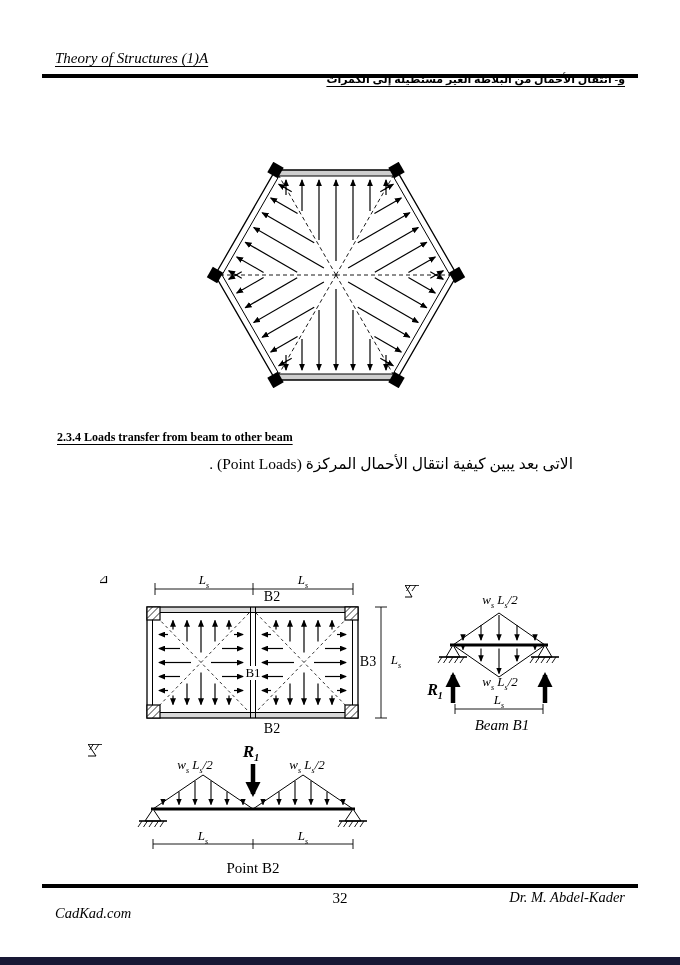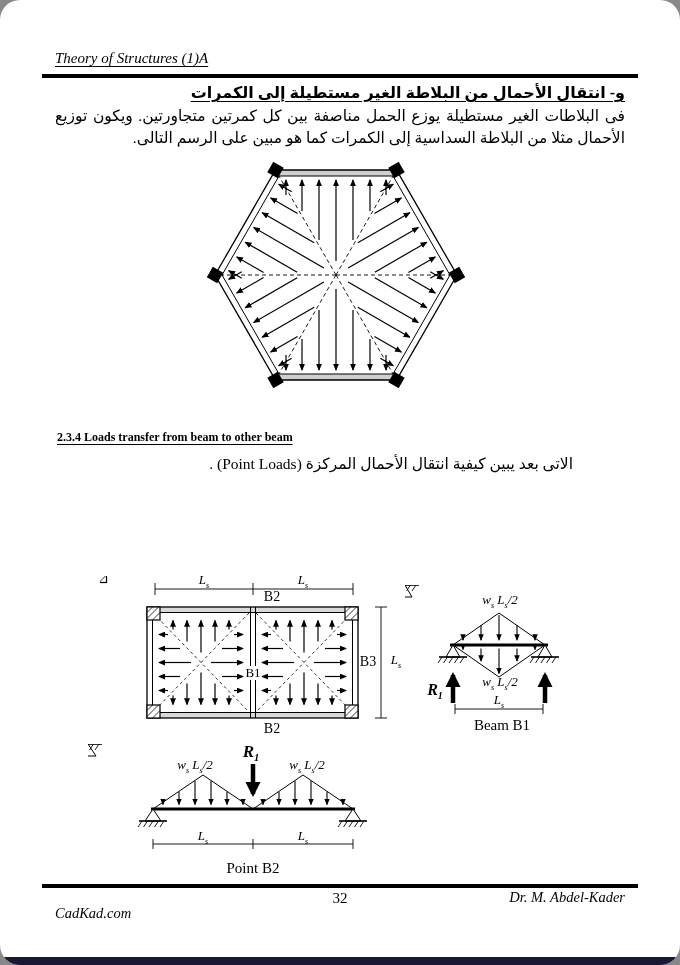--- a/index.html
+++ b/index.html
@@ -1,26 +1,26 @@
 <!DOCTYPE html>
 <html><head>
 <meta charset="utf-8">
 <style>
   html,body{margin:0;padding:0;background:#888;}
   .page{position:relative;width:680px;height:965px;background:#ffffff;overflow:hidden;
-        font-family:"Liberation Serif","DejaVu Serif","DejaVu Sans",serif;color:#000;border-radius:20px;}
+        font-family:"Liberation Serif","DejaVu Serif","DejaVu Sans",serif;color:#000;}
   .abs{position:absolute;}
   .it{font-style:italic;}
   .bd{font-weight:bold;}
   .ul{text-decoration:underline;text-underline-offset:3px;}
   .header{top:50px;left:55px;width:570px;display:flex;justify-content:space-between;
           font-size:15px;font-style:italic;}
   .rule{left:42px;width:596px;height:3.5px;background:#000;}
   .ar{direction:rtl;font-family:"Liberation Serif","DejaVu Sans",serif;}
-  .sec-f-h{top:83px;right:55px;font-size:16px;font-weight:bold;}
+  .sec-f-h{top:73px;right:55px;font-size:11px;font-weight:bold;}
   .sec-f-b{top:105px;left:55px;width:570px;font-size:15.5px;line-height:22px;text-align:justify;}
   .h234{top:430px;left:57px;font-size:12px;font-weight:bold;}
   .intro{top:455px;right:107px;font-size:15.5px;white-space:nowrap;}
   .body234{top:488px;left:55px;width:570px;font-size:15.5px;line-height:22.5px;text-align:justify;}
   .fig{position:absolute;}
   .fig svg{position:absolute;left:0;top:0;}
   .lbl{position:absolute;font-size:13px;white-space:nowrap;transform:translateX(-50%);line-height:1.1;}
   .lbl sub{font-size:0.62em;}
   .lbl.big{font-size:16px;}
   .lbl.cap{font-size:15px;}
@@ -36,21 +36,20 @@
 <body>
 
 <div class="page">
 
   <div class="abs header">
     <span class="ul">Theory of Structures (1)A</span>
   </div>
   <div class="abs rule" style="top:74px;"></div>
 
   <div class="abs ar sec-f-h ul">و- انتقال الأحمال من البلاطة الغير مستطيلة إلى الكمرات</div>
-  <div class="abs ar sec-f-b" dir="rtl">فى البلاطات الغير مستطيلة يوزع الحمل مناصفة بين كل كمرتين متجاورتين.  ويكون توزيع الأحمال مثلا من البلاطة السداسية إلى الكمرات كما هو مبين على الرسم التالى.</div>
 
   <div class="fig" style="left:206px;top:162px;width:260px;height:226px;">
     <svg width="260" height="226" viewBox="0 0 260 226">
       <defs>
         <marker id="hexA" viewBox="0 0 6 5" refX="5.2" refY="2.5" markerWidth="6" markerHeight="5" orient="auto">
           <path d="M0,0 L6,2.5 L0,5 z" fill="#000"></path>
         </marker>
       </defs>
       <g>
         <polygon points="69.5,8 190.5,8 187,14 73,14" fill="#cfcfcf"></polygon>
@@ -216,21 +215,21 @@
       <g stroke="#000" stroke-width="0.9">
         <line x1="50" y1="124" x2="138" y2="124"></line>
         <line x1="50" y1="119" x2="50" y2="129"></line>
         <line x1="138" y1="119" x2="138" y2="129"></line>
       </g>
     </svg>
     <div class="lbl" style="left:95px;top:8px;"><span class="it">w</span><sub class="it">s</sub> <span class="it">L</span><sub class="it">s</sub><span class="it">/2</span></div>
     <div class="lbl" style="left:95px;top:90px;"><span class="it">w</span><sub class="it">s</sub> <span class="it">L</span><sub class="it">s</sub><span class="it">/2</span></div>
     <div class="lbl big" style="left:30px;top:96px;"><span class="it bd">R</span><sub class="it bd">1</sub></div>
     <div class="lbl it" style="left:94px;top:108px;"><span class="it">L</span><sub class="it">s</sub></div>
-    <div class="lbl cap" style="left:97px;top:132px;">Beam B1</div>
+    <div class="lbl cap" style="left:97px;top:132px;font-style:italic;">Beam B1</div>
   </div>
 
   <div class="fig" style="left:88px;top:744px;width:335px;height:140px;">
     <svg width="335" height="140" viewBox="0 0 335 140">
       <defs>
         <marker id="b2A" viewBox="0 0 6 5" refX="5.2" refY="2.5" markerWidth="6" markerHeight="5" orient="auto">
           <path d="M0,0 L6,2.5 L0,5 z" fill="#000"></path>
         </marker>
         <marker id="b2B" viewBox="0 0 4 4" refX="3.2" refY="2" markerWidth="3.4" markerHeight="3.4" orient="auto">
           <path d="M0,0 L4,2 L0,4 z" fill="#000"></path>

